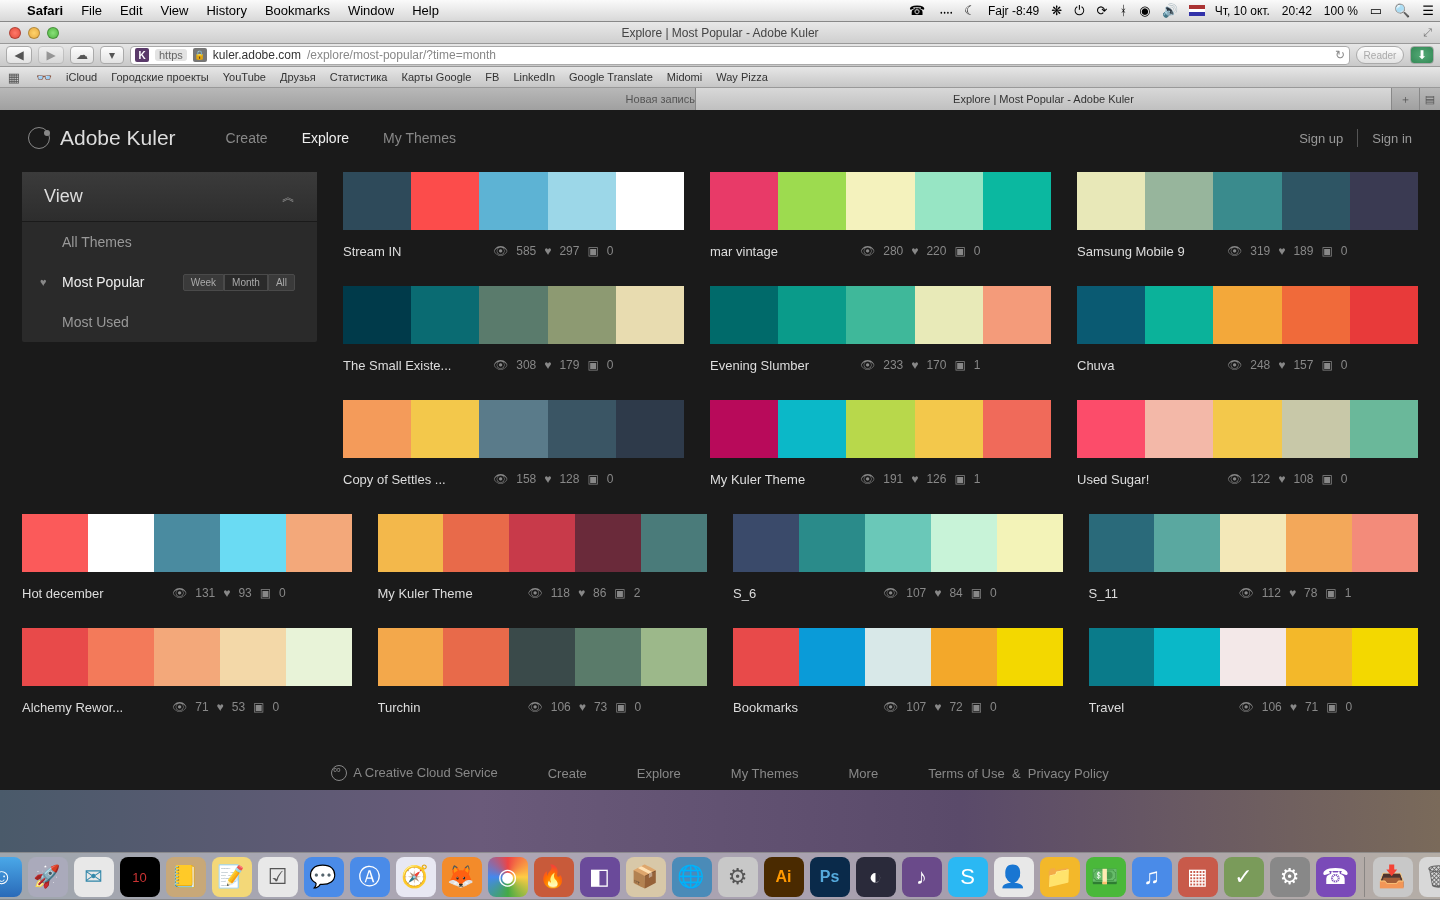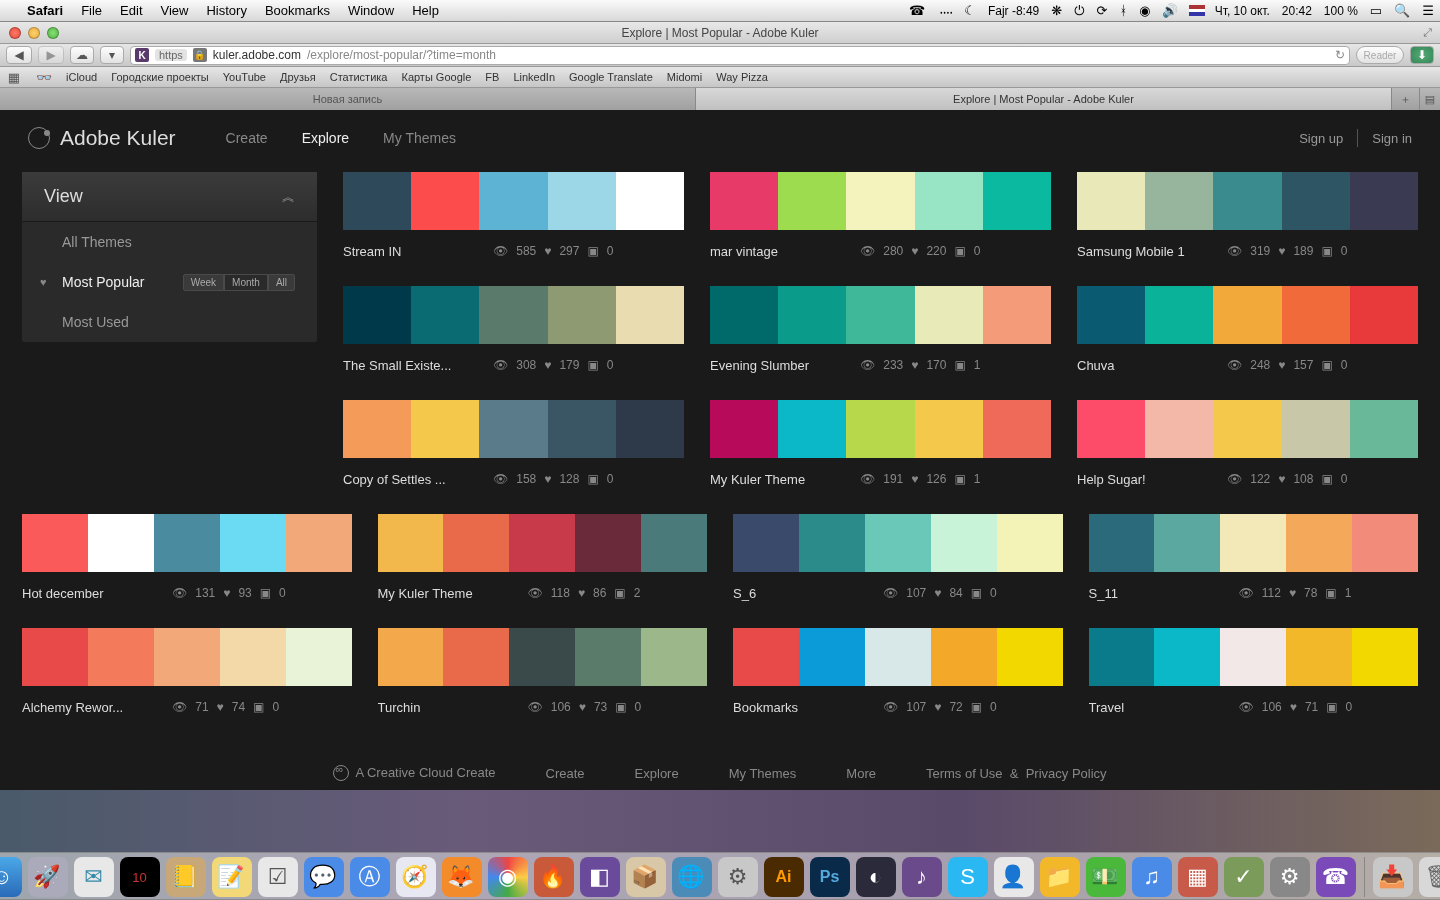--- a/index.html
+++ b/index.html
@@ -33,21 +33,21 @@
 .toolbar .url .https { background:#e3e3e3; border-radius:3px; padding:0 4px; color:#666; font-size:11px;}
 .toolbar .reader { width: 48px; height: 18px; background: linear-gradient(#fdfdfd,#e2e2e2); border: 1px solid #aaa; border-radius: 10px; display:flex;align-items:center;justify-content:center;color:#aaa;font-size:10px;}
 .url-k { width:14px;height:14px;background:#5a3a6a;border-radius:2px;display:flex;align-items:center;justify-content:center;color:#fff;font-size:10px;font-weight:bold;}
 
 .bookmarks { height: 21px; background: linear-gradient(#e6e6e6, #c6c6c6); border-bottom: 1px solid #999; display: flex; align-items: center; font-size: 11px; color: #333; padding: 0 6px; gap: 14px; }
 .bookmarks .bm-icon { width:16px; text-align:center; font-size:13px; color:#555;}
 
 .tabs { height: 22px; background: linear-gradient(#b8b8b8, #a0a0a0); display: flex; font-size: 11px; color: #333; }
 .tabs .tab { flex: 1; display: flex; align-items: center; justify-content: center; border-right: 1px solid #888; position: relative; }
 .tabs .tab.active { background: linear-gradient(#d8d8d8, #c0c0c0); }
-.tabs .tab.inactive { color: #555; }
+.tabs .tab.inactive { color: #555; justify-content: flex-end; }
 .tabs .addtab { width: 28px; display:flex;align-items:center;justify-content:center; border-right:1px solid #888; color:#555;}
 .tabs .tabicon { width: 20px; display:flex;align-items:center;justify-content:center; color:#555;}
 
 
 .page { background: #1a1a1a; color: #999; height: 680px; position: relative; overflow: hidden; }
 .page-header { height: 56px; display: flex; align-items: center; padding: 0 28px; background: #1a1a1a; }
 .brand { display: flex; align-items: center; gap: 10px; color: #ddd; font-size: 21px; font-weight: 300; }
 .brand .klogo { width: 22px; height: 22px; border: 1.5px solid #888; border-radius: 50%; position: relative; }
 .brand .klogo::after { content:""; position:absolute; width:6px; height:6px; border-radius:50%; background:#888; top:2px; right:-1px; }
 .page-nav { display: flex; gap: 34px; margin-left: 50px; font-size: 14px; }
@@ -268,21 +268,21 @@
             </div>
             <div class="theme">
               <div class="swatch">
                 <div style="background: rgb(232, 232, 184);"></div>
                 <div style="background: rgb(151, 181, 156);"></div>
                 <div style="background: rgb(58, 139, 141);"></div>
                 <div style="background: rgb(46, 85, 100);"></div>
                 <div style="background: rgb(58, 58, 82);"></div>
               </div>
               <div class="theme-info">
-                <span class="name">Samsung Mobile 1</span>
+                <span class="name">Samsung Mobile 9</span>
                 <span class="stats">
                   <span class="ic">👁</span>
                   <span>319</span>
                   <span class="ic">♥</span>
                   <span>189</span>
                   <span class="ic">▣</span>
                   <span>0</span>
                 </span>
               </div>
             </div>
@@ -388,21 +388,21 @@
             </div>
             <div class="theme">
               <div class="swatch">
                 <div style="background: rgb(252, 76, 106);"></div>
                 <div style="background: rgb(243, 184, 168);"></div>
                 <div style="background: rgb(243, 200, 75);"></div>
                 <div style="background: rgb(200, 200, 168);"></div>
                 <div style="background: rgb(106, 184, 154);"></div>
               </div>
               <div class="theme-info">
-                <span class="name">Help Sugar!</span>
+                <span class="name">Used Sugar!</span>
                 <span class="stats">
                   <span class="ic">👁</span>
                   <span>122</span>
                   <span class="ic">♥</span>
                   <span>108</span>
                   <span class="ic">▣</span>
                   <span>0</span>
                 </span>
               </div>
             </div>
@@ -495,21 +495,21 @@
                 <div style="background: rgb(243, 168, 122);"></div>
                 <div style="background: rgb(243, 216, 168);"></div>
                 <div style="background: rgb(232, 243, 216);"></div>
               </div>
               <div class="theme-info">
                 <span class="name">Alchemy Rewor...</span>
                 <span class="stats">
                   <span class="ic">👁</span>
                   <span>71</span>
                   <span class="ic">♥</span>
-                  <span>74</span>
+                  <span>53</span>
                   <span class="ic">▣</span>
                   <span>0</span>
                 </span>
               </div>
             </div>
             <div class="theme">
               <div class="swatch">
                 <div style="background: rgb(243, 168, 75);"></div>
                 <div style="background: rgb(232, 106, 74);"></div>
                 <div style="background: rgb(58, 74, 74);"></div>
@@ -566,21 +566,21 @@
                   <span class="ic">▣</span>
                   <span>0</span>
                 </span>
               </div>
             </div>
           </div>
         </div>
     </div>
 
     <div class="footer">
-      <span><span class="cc-icon"></span><span>A Creative Cloud Create</span></span>
+      <span><span class="cc-icon"></span><span>A Creative Cloud Service</span></span>
       <span>Create</span>
       <span>Explore</span>
       <span>My Themes</span>
       <span>More</span>
       <span>
         <span>Terms of Use</span>
         &nbsp;<span>&amp;</span>&nbsp;
         <span>Privacy Policy</span>
       </span>
     </div>

